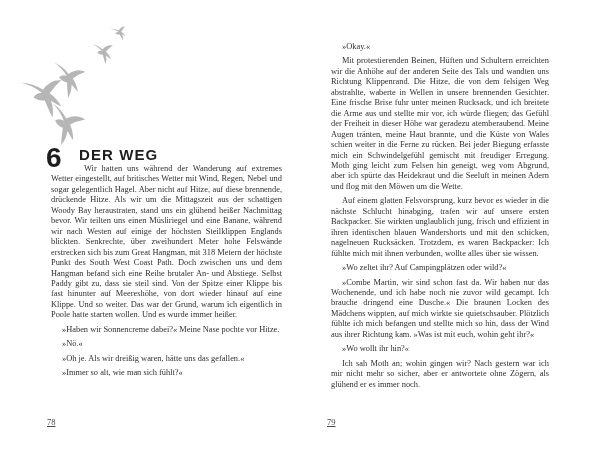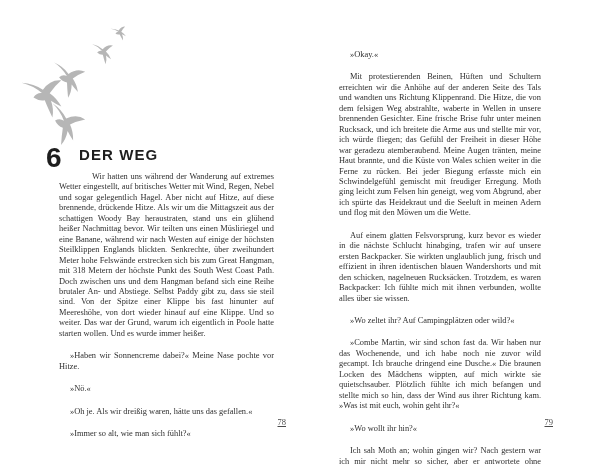--- a/index.html
+++ b/index.html
@@ -35,26 +35,26 @@
   }
   .body-text {
     position: absolute;
     text-align: justify;
     font-size: 8.4px;
     line-height: 10.45px;
     color: #2f2f2f;
   }
   .left-body  { left: 47px;  top: 160px; width: 239px; }
   .right-body { left: 327px; top: 38px;  width: 226px; }
-  .body-text p { margin: 12px; text-indent: 11px; }
+  .body-text p { margin: 4px; text-indent: 11px; }
   .body-text p.chapter-first { text-indent: 33px; }
   .page-num {
     position: absolute;
     top: 417px;
-    text-align: right;
+    text-align: left;
     font-size: 8.5px;
     color: #4a4a4a;
     text-decoration: underline;
   }
   .page-num-left  { left: 47px;  width: 239px; }
   .page-num-right { left: 327px; width: 226px; }
 </style>
 </head>
 <body>
 
@@ -87,19 +87,19 @@
   </div>
 
   <div>
     <div class="body-text right-body">
       <p>»Okay.«</p>
       <p>Mit protestierenden Beinen, Hüften und Schultern erreichten wir die Anhöhe auf der anderen Seite des Tals und wandten uns Richtung Klippenrand. Die Hitze, die von dem felsigen Weg abstrahlte, waberte in Wellen in unsere brennenden Gesichter. Eine frische Brise fuhr unter meinen Rucksack, und ich breitete die Arme aus und stellte mir vor, ich würde fliegen; das Gefühl der Freiheit in dieser Höhe war geradezu atemberaubend. Meine Augen tränten, meine Haut brannte, und die Küste von Wales schien weiter in die Ferne zu rücken. Bei jeder Biegung erfasste mich ein Schwindelgefühl gemischt mit freudiger Erregung. Moth ging leicht zum Felsen hin geneigt, weg vom Abgrund, aber ich spürte das Heidekraut und die Seeluft in meinen Adern und flog mit den Möwen um die Wette.</p>
       <p>Auf einem glatten Felsvorsprung, kurz bevor es wieder in die nächste Schlucht hinabging, trafen wir auf unsere ersten Backpacker. Sie wirkten unglaublich jung, frisch und effizient in ihren identischen blauen Wandershorts und mit den schicken, nagelneuen Rucksäcken. Trotzdem, es waren Backpacker: Ich fühlte mich mit ihnen verbunden, wollte alles über sie wissen.</p>
       <p>»Wo zeltet ihr? Auf Campingplätzen oder wild?«</p>
       <p>»Combe Martin, wir sind schon fast da. Wir haben nur das Wochenende, und ich habe noch nie zuvor wild gecampt. Ich brauche dringend eine Dusche.« Die braunen Locken des Mädchens wippten, auf mich wirkte sie quietschsauber. Plötzlich fühlte ich mich befangen und stellte mich so hin, dass der Wind aus ihrer Richtung kam. »Was ist mit euch, wohin geht ihr?«</p>
       <p>»Wo wollt ihr hin?«</p>
-      <p>Ich sah Moth an; wohin gingen wir? Nach gestern war ich mir nicht mehr so sicher, aber er antwortete ohne Zögern, als dreißig er es immer noch.</p>
+      <p>Ich sah Moth an; wohin gingen wir? Nach gestern war ich mir nicht mehr so sicher, aber er antwortete ohne Zögern, als glühend er es immer noch.</p>
     </div>
 
     <div class="page-num page-num-right">79</div>
   </div>
 
 </div>
 
 </body></html>

